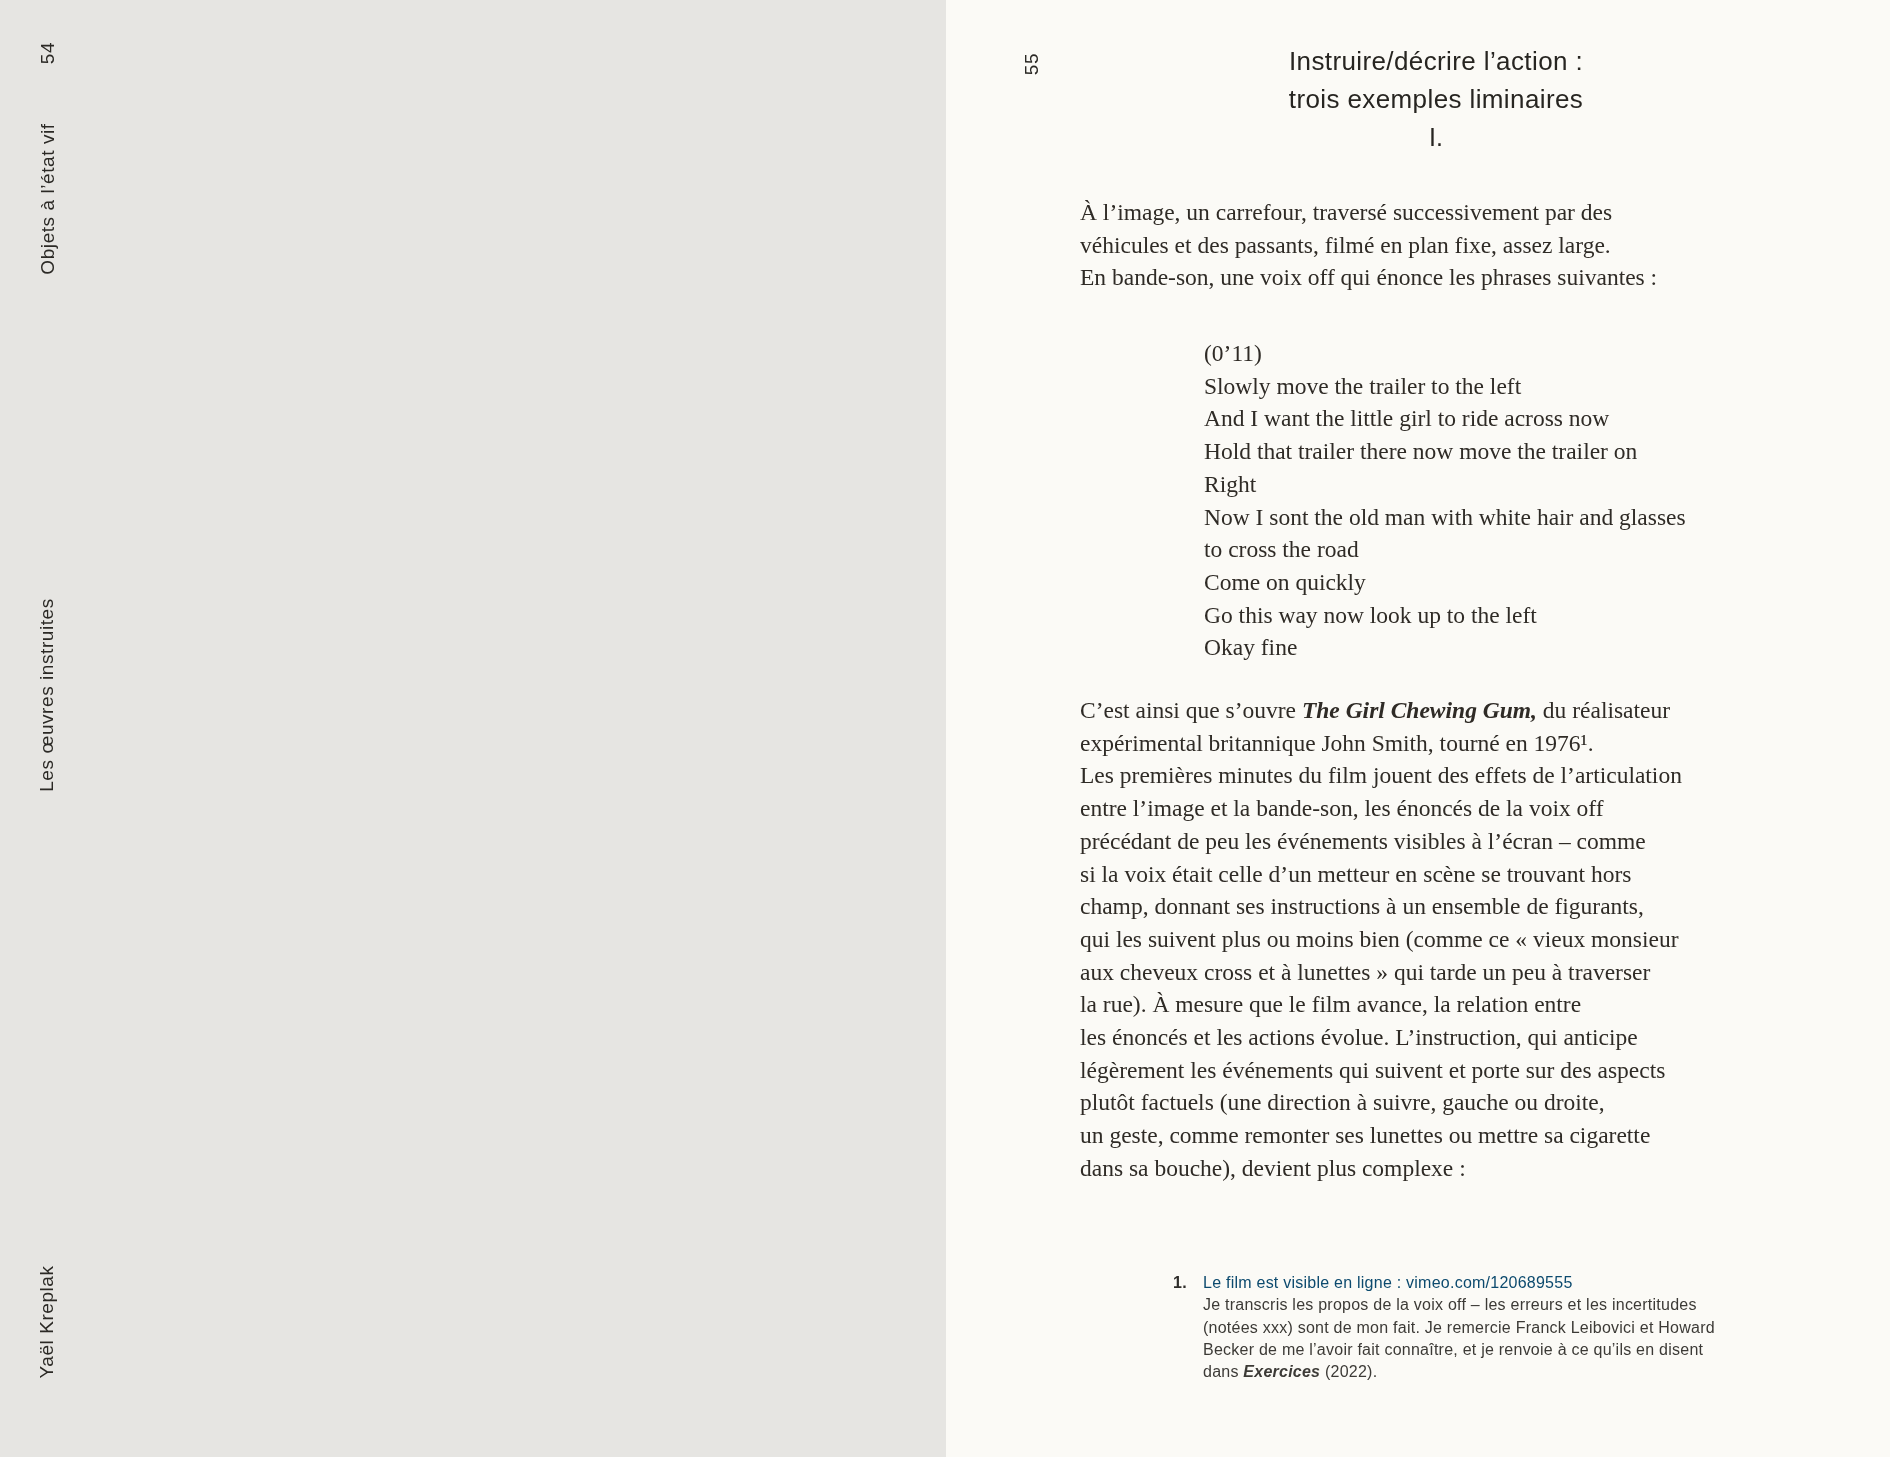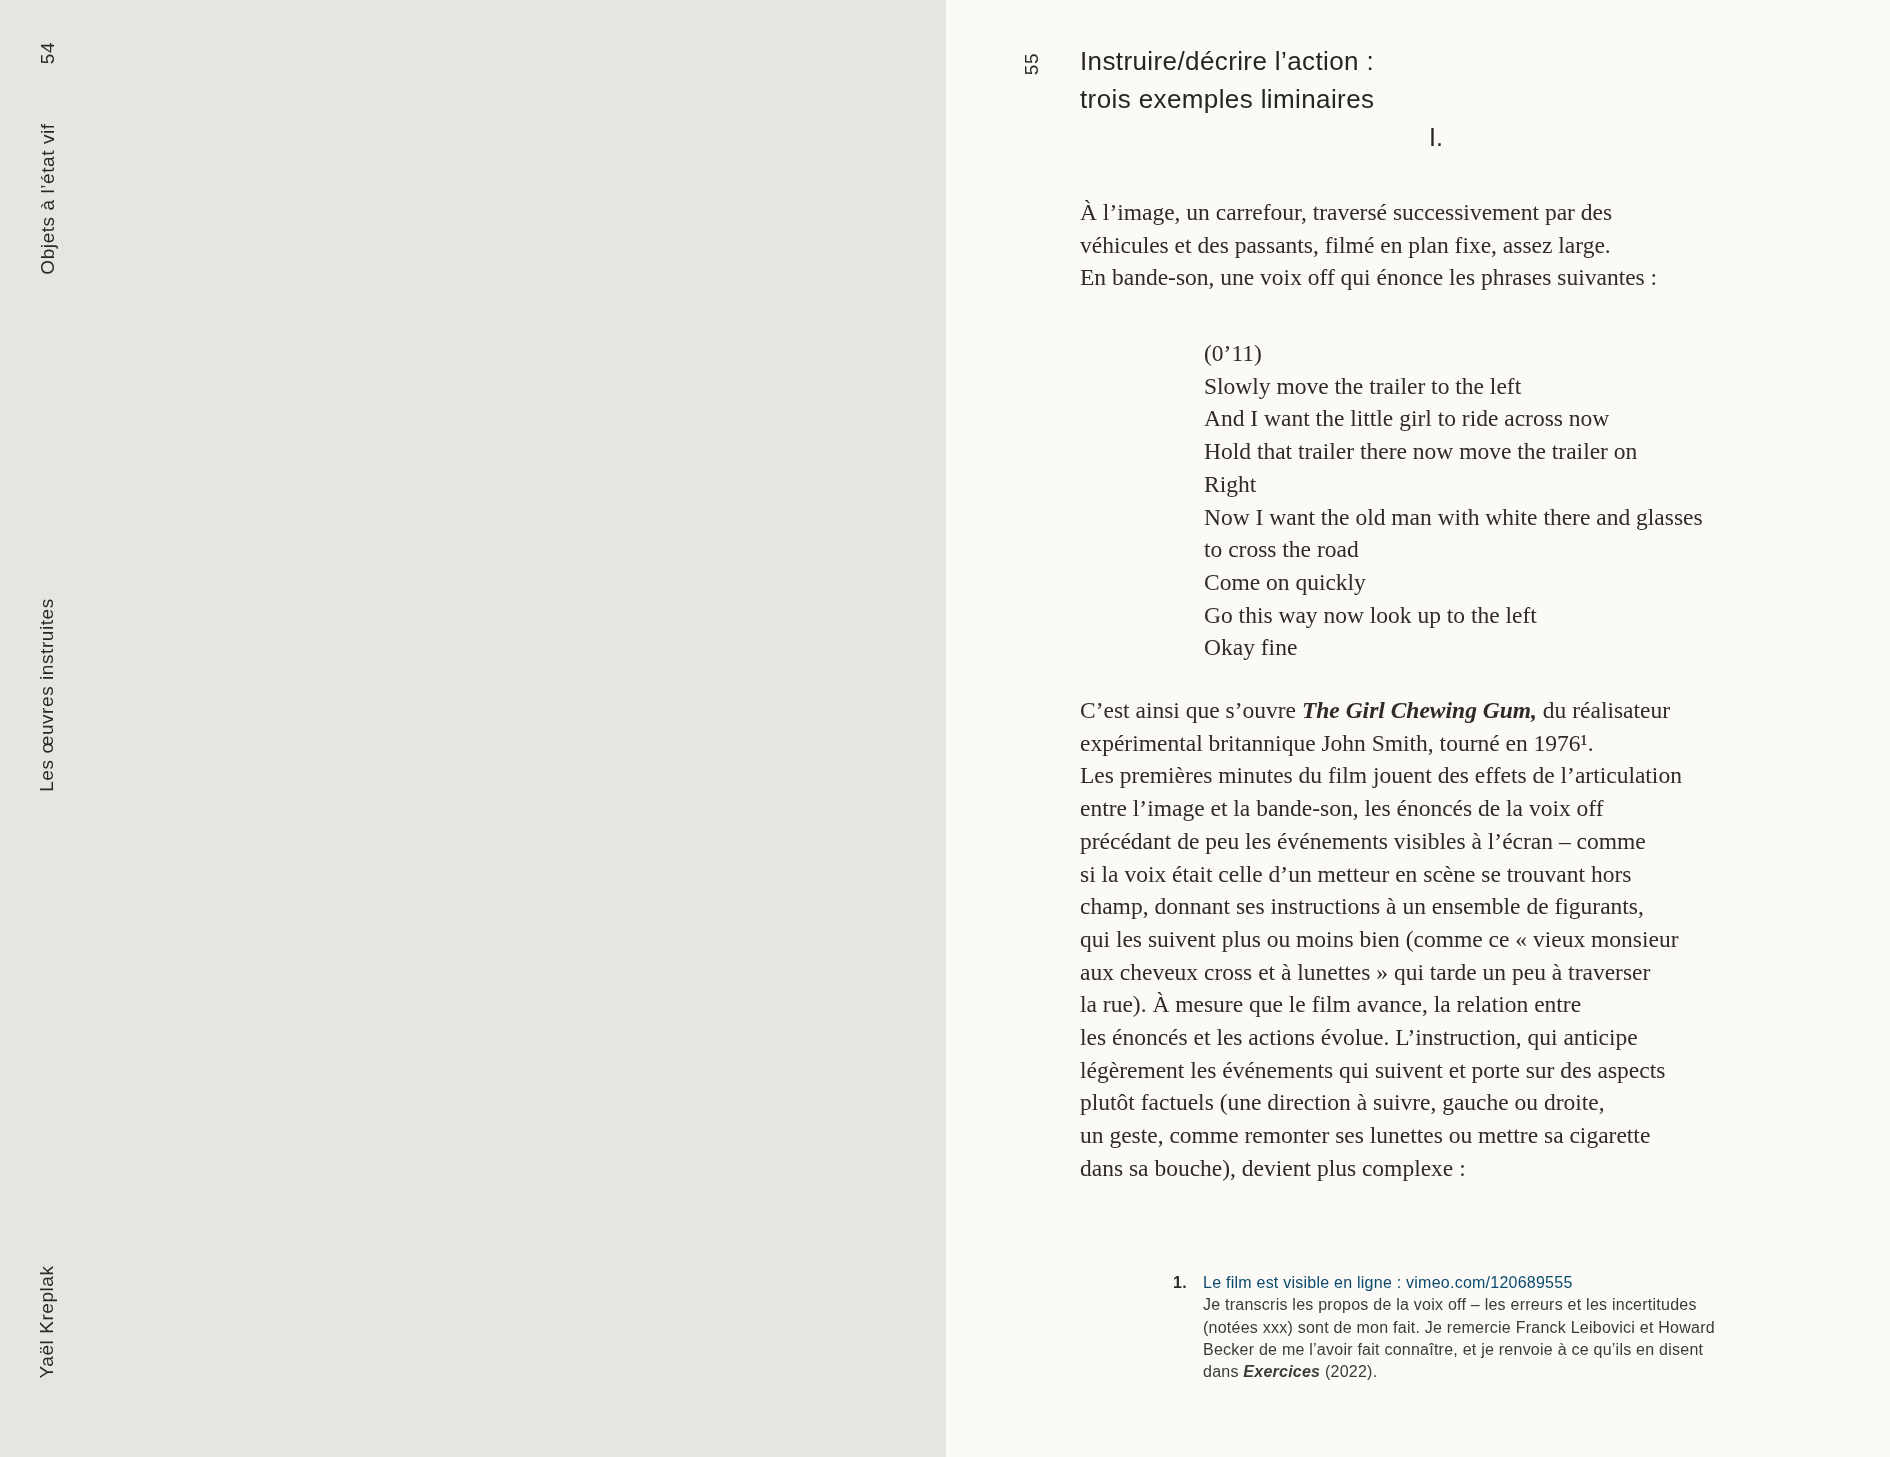--- a/index.html
+++ b/index.html
@@ -31,21 +31,21 @@
     color: #2b2925;
   }
   .v-54     { left: 48px;   top: 53px;  }
   .v-objets { left: 48px;   top: 199px; }
   .v-oeuvres{ left: 47px;   top: 695px; }
   .v-yael   { left: 47px;   top: 1322px;}
   .v-55     { left: 1032px; top: 64px;  }
 
   .title {
     position: absolute; left: 1080px; top: 42px; width: 712px;
-    text-align: left;
+    text-align: center;
     font-size: 26px; line-height: 38px;
     letter-spacing: 0.015em;
     color: #272521;
   }
   .section-marker {
     position: absolute; left: 1080px; top: 122px; width: 712px;
     text-align: center;
     font-size: 25px; line-height: 30px;
     color: #272521;
   }
@@ -104,21 +104,21 @@
       <div class="line">véhicules et des passants, filmé en plan fixe, assez large.</div>
       <div class="line">En bande-son, une voix off qui énonce les phrases suivantes :</div>
     </div>
 
   <div class="serifblock quote">
       <div class="line">(0’11)</div>
       <div class="line">Slowly move the trailer to the left</div>
       <div class="line">And I want the little girl to ride across now</div>
       <div class="line">Hold that trailer there now move the trailer on</div>
       <div class="line">Right</div>
-      <div class="line">Now I want the old man with white there and glasses</div>
+      <div class="line">Now I sont the old man with white hair and glasses</div>
       <div class="line">to cross the road</div>
       <div class="line">Come on quickly</div>
       <div class="line">Go this way now look up to the left</div>
       <div class="line">Okay fine</div>
     </div>
 
   <div class="serifblock para2">
       <div class="line"><span>C’est ainsi que s’ouvre </span><span class="it">The Girl Chewing Gum,</span><span> du réalisateur</span></div>
       <div class="line"><span>expérimental britannique John Smith, tourné en 1976¹.</span></div>
       <div class="line"><span>Les premières minutes du film jouent des effets de l’articulation</span></div>

